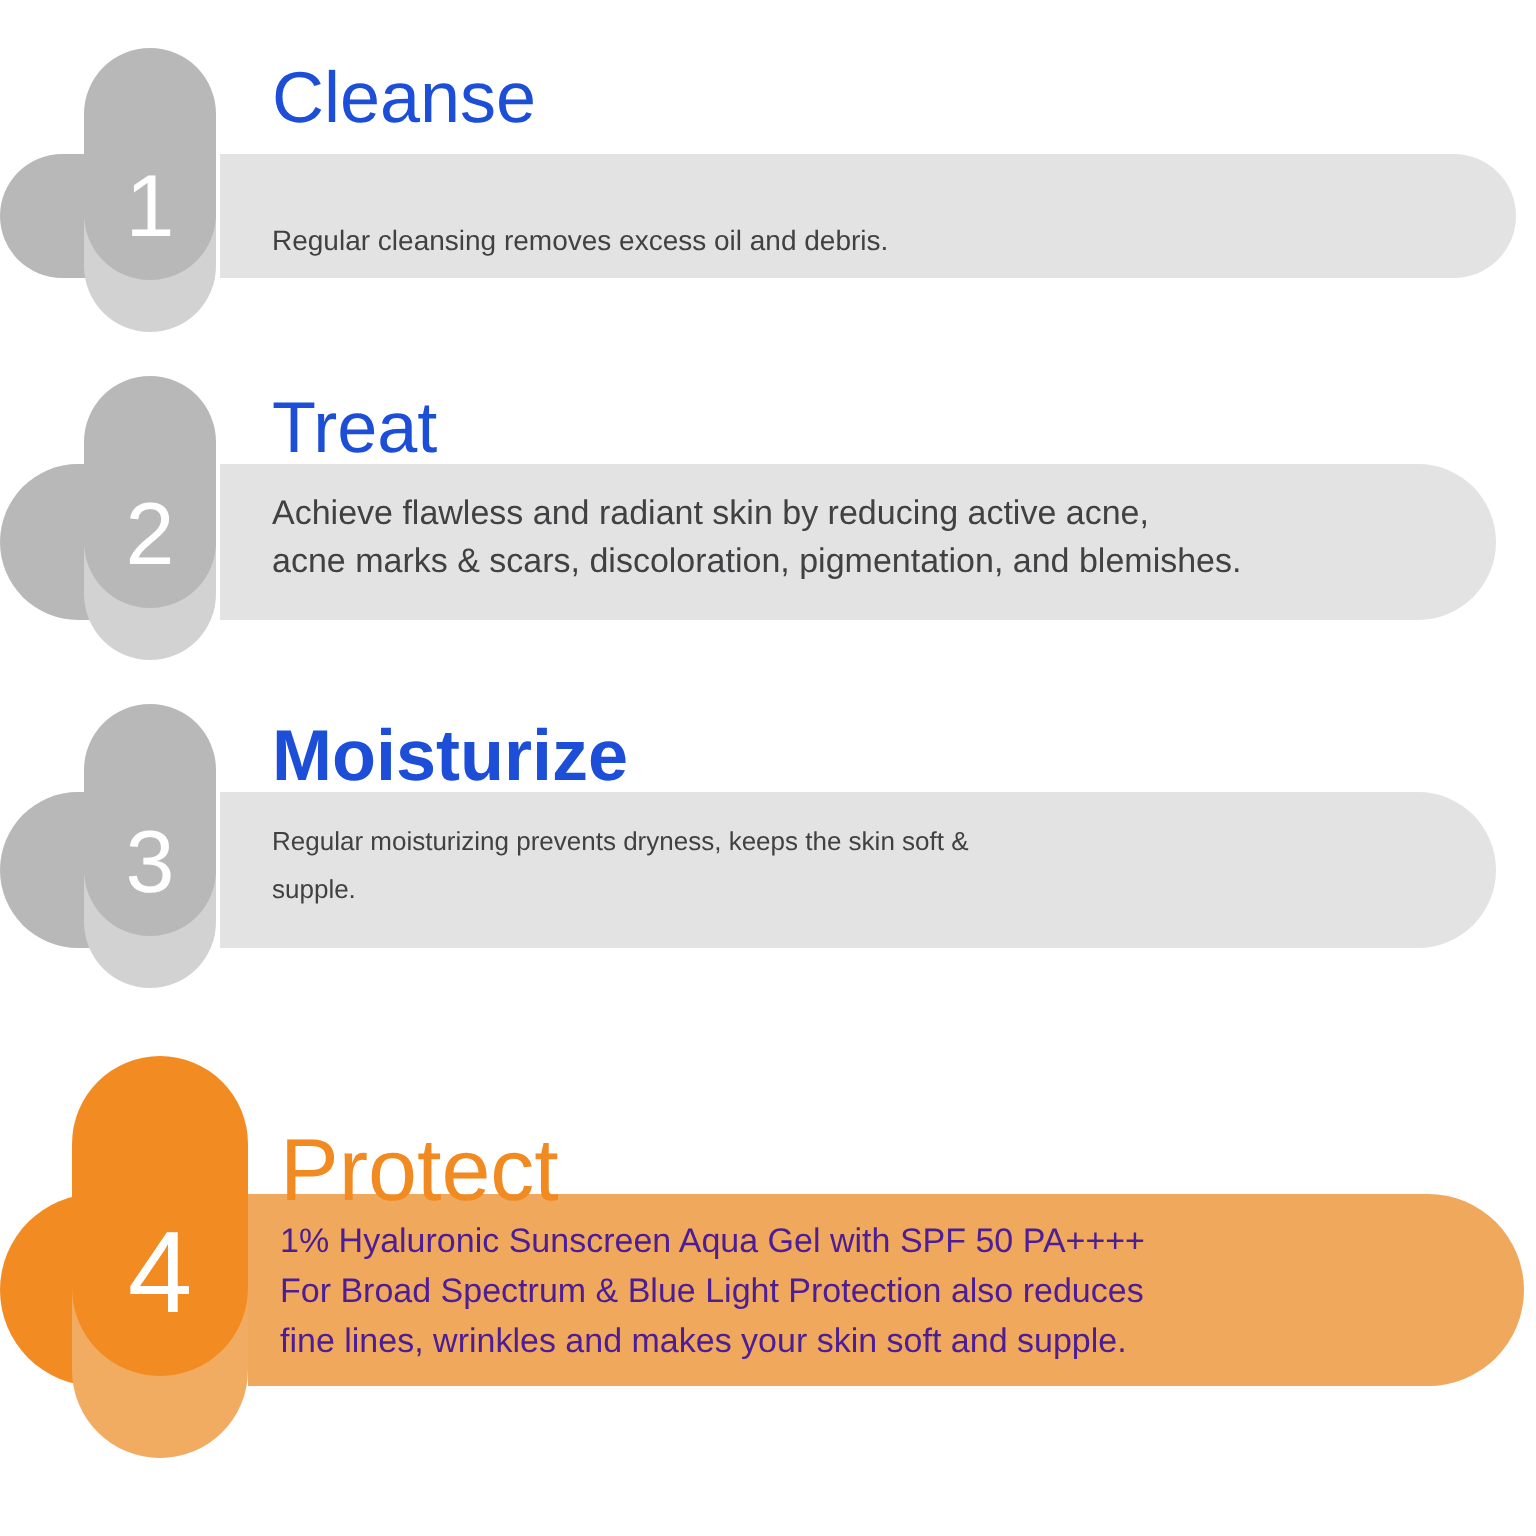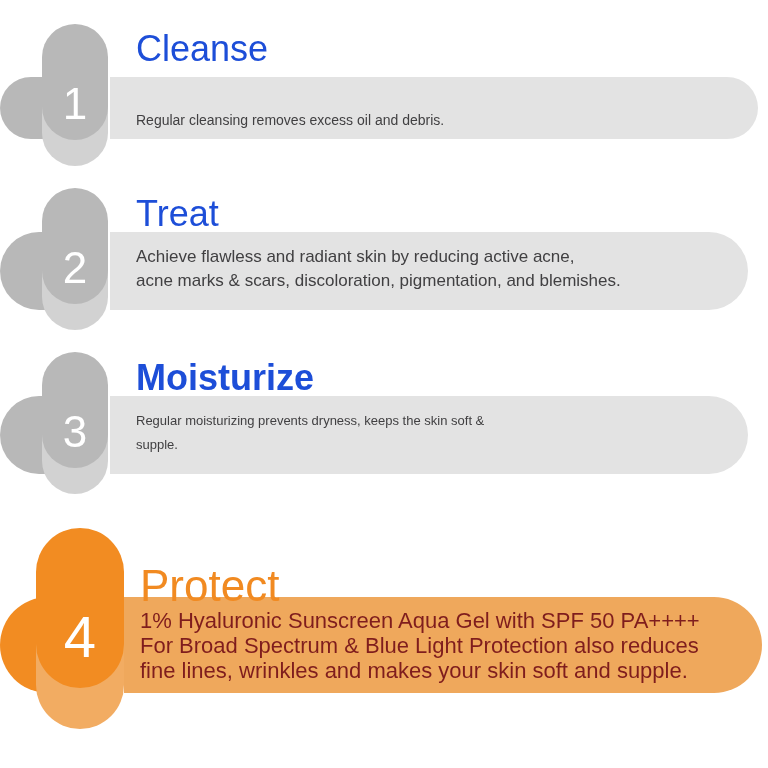--- a/index.html
+++ b/index.html
@@ -110,21 +110,21 @@
   .s3 .body-text { left: 136px; top: 409px; font-size: 13px; line-height: 24px; }
 
   
   .s4 { top: 0; }
   .s4 .left-cap  { left: 0;  top: 597px; width: 96px;  height: 96px; background: #f28c22; border-radius: 48px 0 0 48px; }
   .s4 .pill-under{ left: 36px; top: 585px; width: 88px; height: 144px; background: #f2ac62; border-radius: 44px; }
   .s4 .band      { left: 124px; top: 597px; width: 638px; height: 96px; background: #efa85c; }
   .s4 .pill-main { left: 36px; top: 528px; width: 88px; height: 160px; background: #f28c22; border-radius: 44px; }
   .s4 .numeral   { left: 36px; top: 608px; width: 88px; font-size: 58px; }
   .s4 .heading   { left: 140px; top: 540px; font-size: 44px; color: #f18a21; margin-top: 24px; }
-  .s4 .body-text { left: 140px; top: 608px; font-size: 22px; line-height: 25px; color: #7f1d1d; }
+  .s4 .body-text { left: 140px; top: 608px; font-size: 17px; line-height: 25px; color: #4c1d95; }
 </style>
 </head>
 <body>
 
 <div id="stage">
 
   <div class="step s1">
     <div class="left-cap"></div>
     <div class="pill-under"></div>
     <div class="band"></div>

